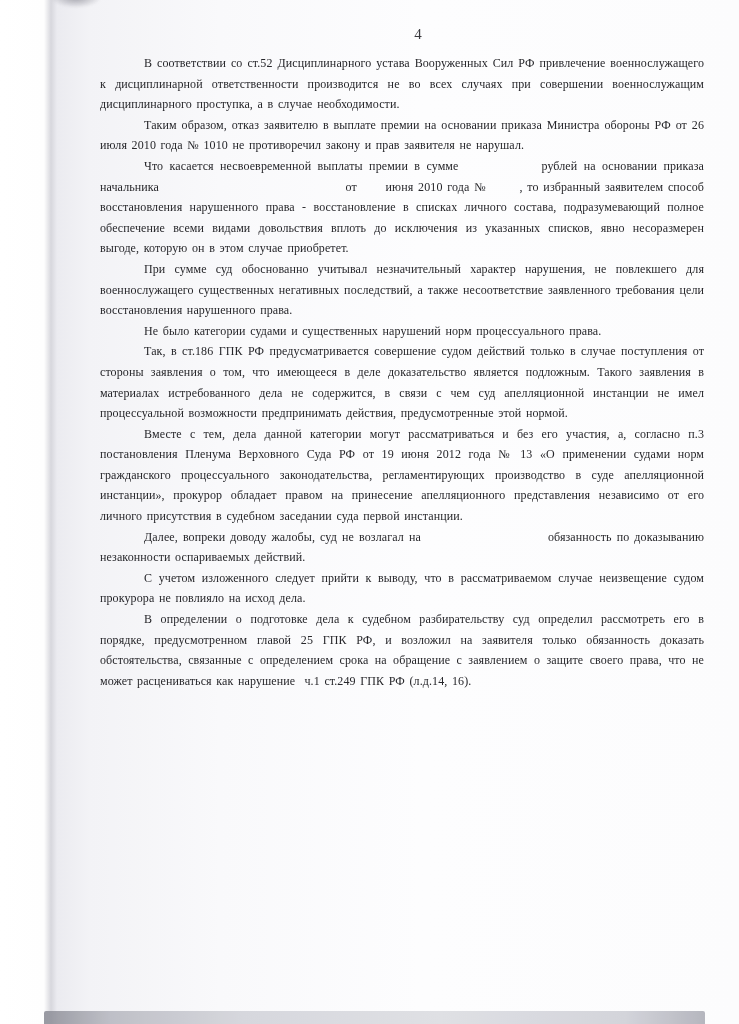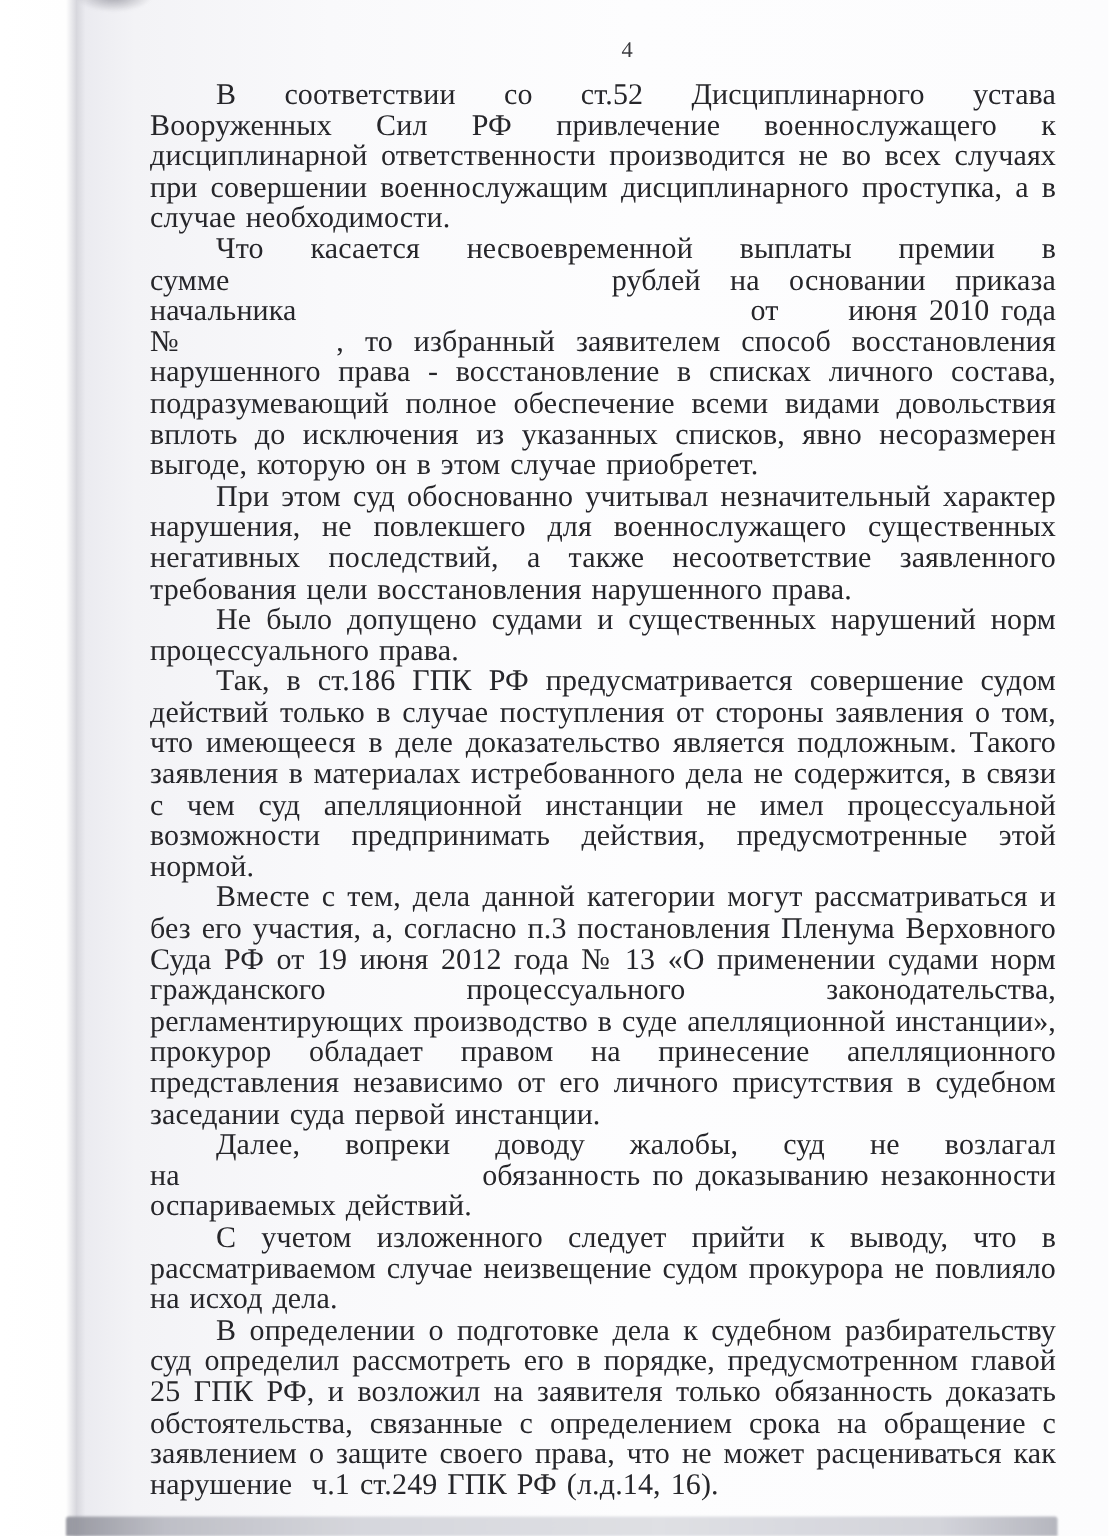--- a/index.html
+++ b/index.html
@@ -64,38 +64,39 @@
     text-align: center;
     padding-left: 32px;
     font-size: 15px;
     color: #3a3a3e;
     margin-bottom: 10px;
   }
   .content p {
     margin: 0;
     text-align: justify;
     text-indent: 44px;
-    font-size: 20px;
+    font-size: 12px;
     line-height: 20.6px;
     word-spacing: 1.5px;
     letter-spacing: 0.1px;
   }
 </style>
 </head>
 <body>
 
 <div class="scan">
   <div class="smudge-top"></div>
 
   <div class="content">
     <div class="page-num">4</div>
     <p>В соответствии со ст.52 Дисциплинарного устава Вооруженных Сил РФ привлечение военнослужащего к дисциплинарной ответственности производится не во всех случаях при совершении военнослужащим дисциплинарного проступка, а в случае необходимости.</p>
+    <p>Таким образом, отказ заявителю в выплате премии на основании приказа Министра обороны РФ от 26 июля 2010 года № 1010 не противоречил закону и прав заявителя не нарушал.</p>
     <p>Что касается несвоевременной выплаты премии в сумме&nbsp;&nbsp;&nbsp;&nbsp;&nbsp;&nbsp;&nbsp;&nbsp;&nbsp;&nbsp;&nbsp;&nbsp; рублей на основании приказа начальника&nbsp;&nbsp;&nbsp;&nbsp;&nbsp;&nbsp;&nbsp;&nbsp;&nbsp;&nbsp;&nbsp;&nbsp;&nbsp;&nbsp;&nbsp;&nbsp;&nbsp;&nbsp;&nbsp;&nbsp;&nbsp;&nbsp;&nbsp;&nbsp;&nbsp;&nbsp;&nbsp;&nbsp;&nbsp;&nbsp;&nbsp;&nbsp;&nbsp;&nbsp;&nbsp;&nbsp;&nbsp;&nbsp; от&nbsp;&nbsp;&nbsp;&nbsp;&nbsp; июня 2010 года №&nbsp;&nbsp;&nbsp;&nbsp;&nbsp;&nbsp;&nbsp;, то избранный заявителем способ восстановления нарушенного права - восстановление в списках личного состава, подразумевающий полное обеспечение всеми видами довольствия вплоть до исключения из указанных списков, явно несоразмерен выгоде, которую он в этом случае приобретет.</p>
-    <p>При этом суд обоснованно учитывал незначительный характер нарушения, не повлекшего для военнослужащего существенных негативных последствий, а также несоответствие заявленного требования цели восстановления нарушенного права.</p>
-    <p>Не было допущено судами и существенных нарушений норм процессуального права.</p>
+    <p>При сумме суд обоснованно учитывал незначительный характер нарушения, не повлекшего для военнослужащего существенных негативных последствий, а также несоответствие заявленного требования цели восстановления нарушенного права.</p>
+    <p>Не было категории судами и существенных нарушений норм процессуального права.</p>
     <p>Так, в ст.186 ГПК РФ предусматривается совершение судом действий только в случае поступления от стороны заявления о том, что имеющееся в деле доказательство является подложным. Такого заявления в материалах истребованного дела не содержится, в связи с чем суд апелляционной инстанции не имел процессуальной возможности предпринимать действия, предусмотренные этой нормой.</p>
     <p>Вместе с тем, дела данной категории могут рассматриваться и без его участия, а, согласно п.3 постановления Пленума Верховного Суда РФ от 19 июня 2012 года № 13 «О применении судами норм гражданского процессуального законодательства, регламентирующих производство в суде апелляционной инстанции», прокурор обладает правом на принесение апелляционного представления независимо от его личного присутствия в судебном заседании суда первой инстанции.</p>
     <p>Далее, вопреки доводу жалобы, суд не возлагал на&nbsp;&nbsp;&nbsp;&nbsp;&nbsp;&nbsp;&nbsp;&nbsp;&nbsp;&nbsp;&nbsp;&nbsp;&nbsp;&nbsp;&nbsp;&nbsp;&nbsp;&nbsp;&nbsp;&nbsp;&nbsp;&nbsp;&nbsp;&nbsp; обязанность по доказыванию незаконности оспариваемых действий.</p>
     <p>С учетом изложенного следует прийти к выводу, что в рассматриваемом случае неизвещение судом прокурора не повлияло на исход дела.</p>
     <p>В определении о подготовке дела к судебном разбирательству суд определил рассмотреть его в порядке, предусмотренном главой 25 ГПК РФ, и возложил на заявителя только обязанность доказать обстоятельства, связанные с определением срока на обращение с заявлением о защите своего права, что не может расцениваться как нарушение &nbsp;ч.1 ст.249 ГПК РФ (л.д.14, 16).</p>
   </div>
 
   <div class="bottom-bar"></div>
 </div>
 

